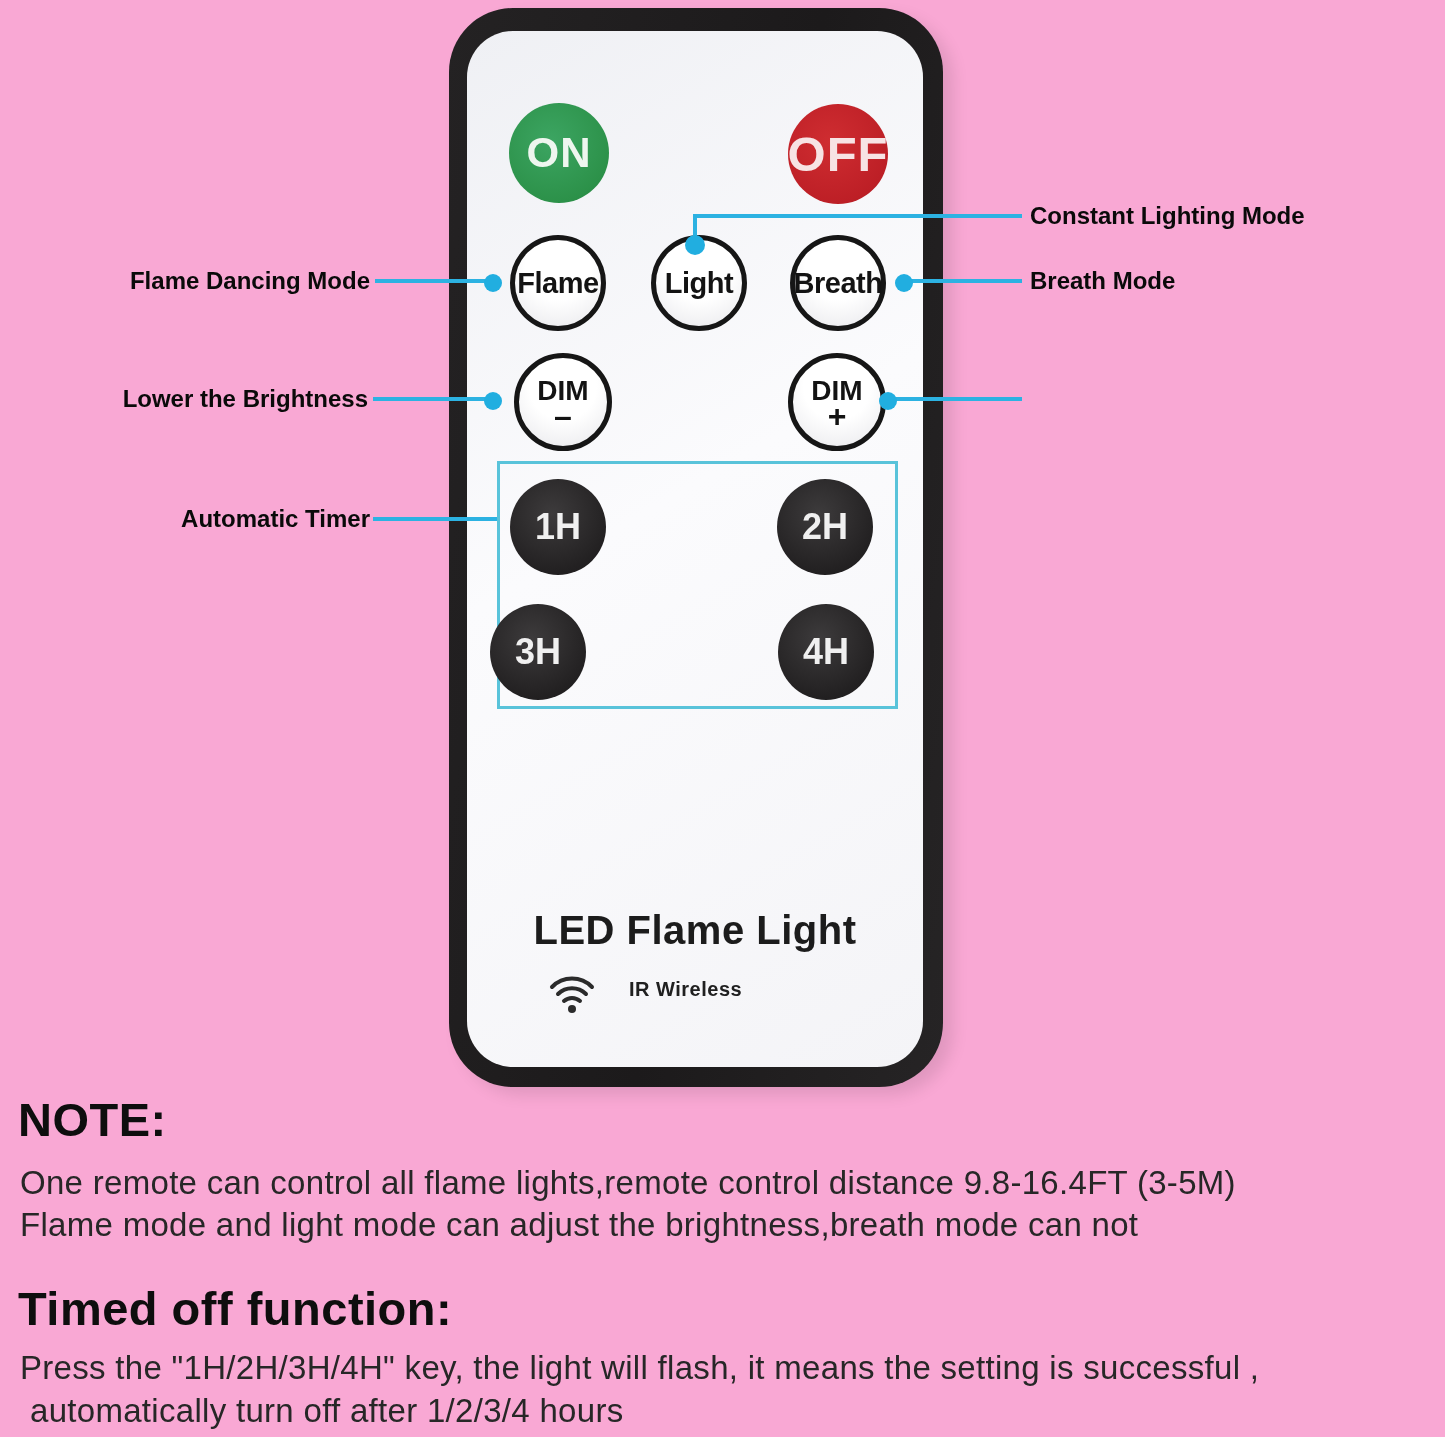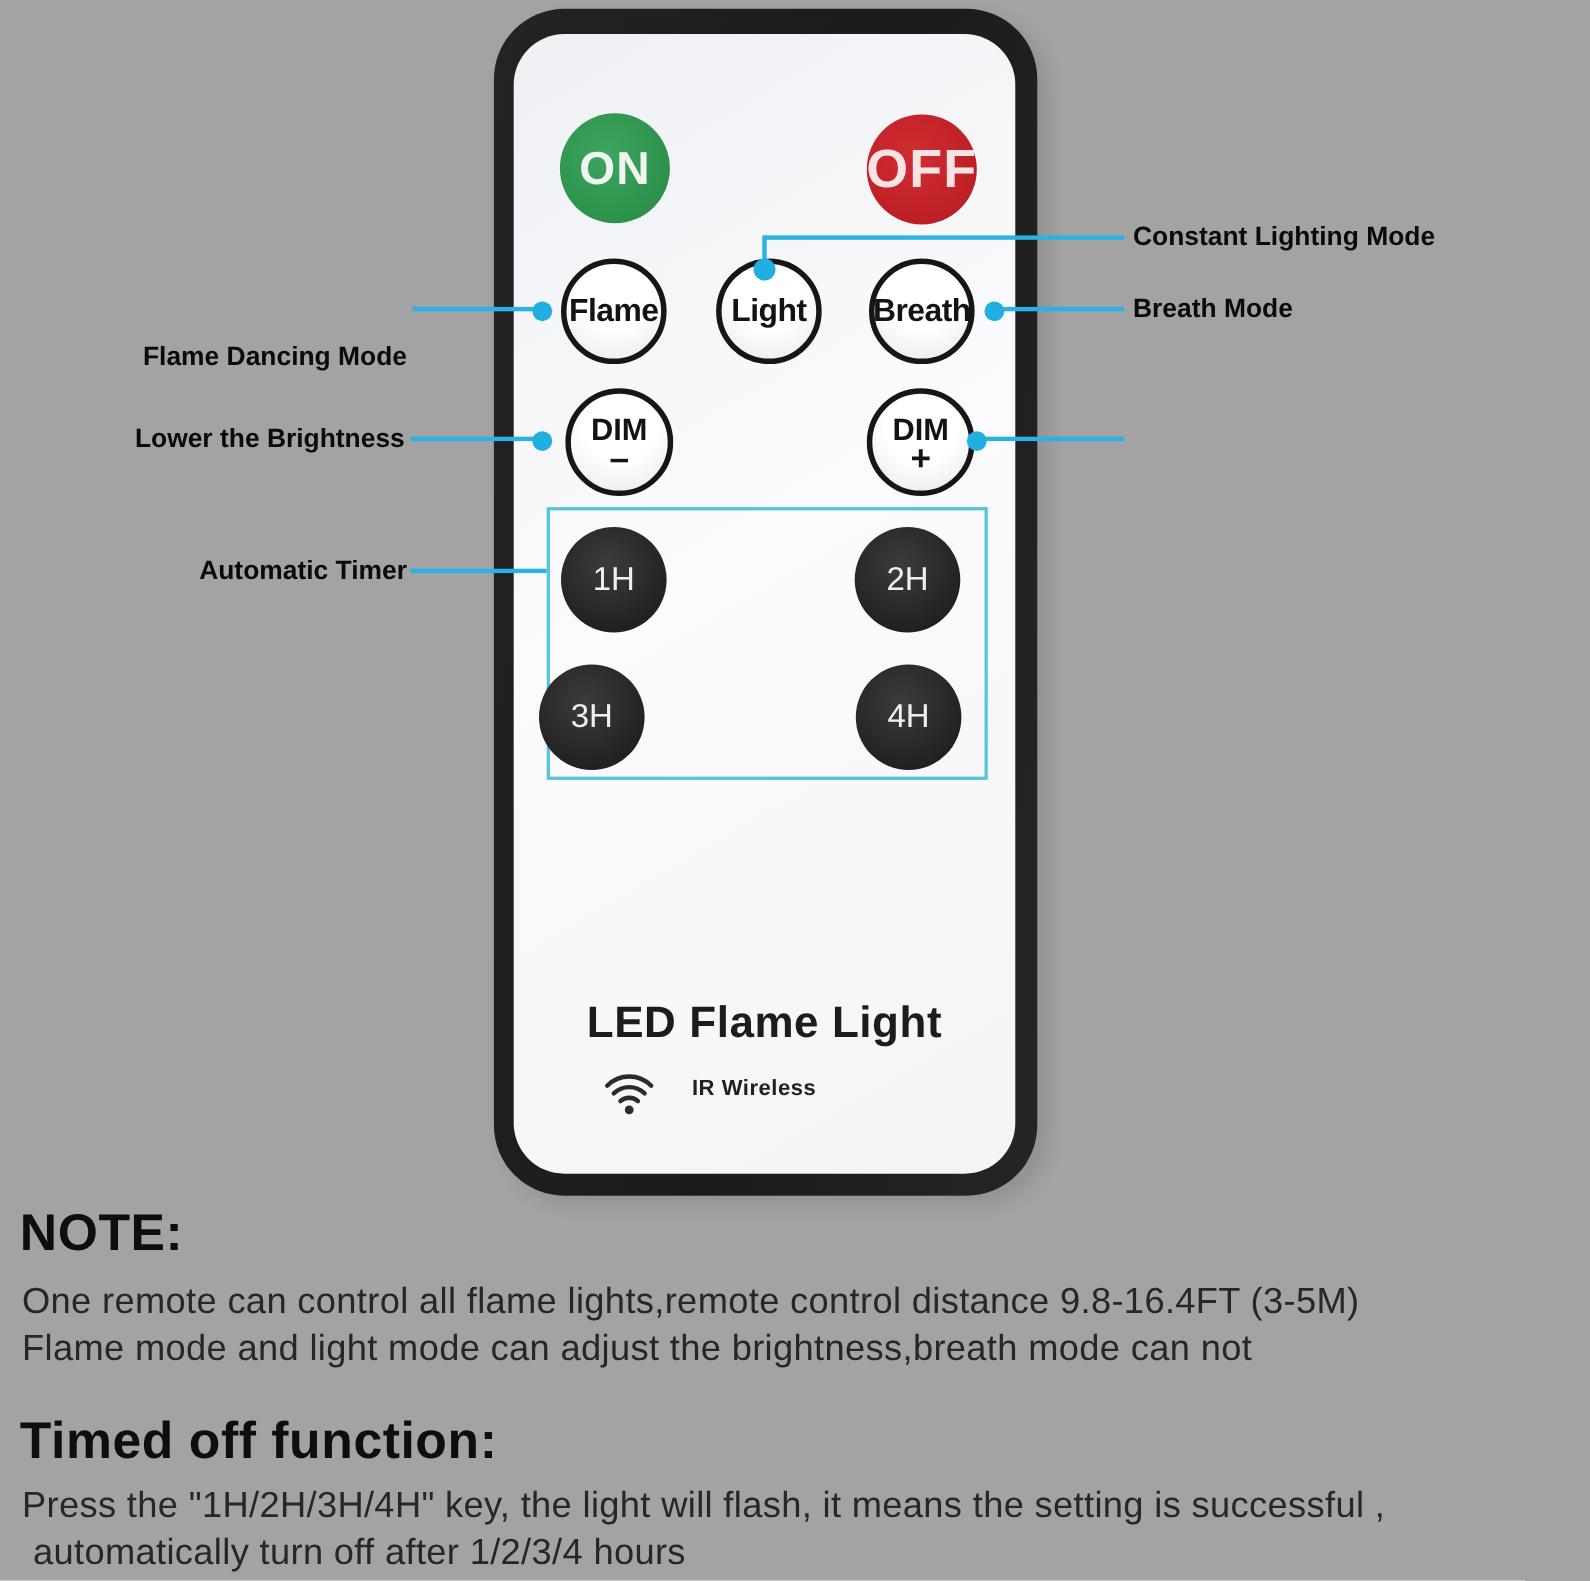--- a/index.html
+++ b/index.html
@@ -2,21 +2,21 @@
 <html><head>
 <meta charset="utf-8">
 <style>
   * { margin: 0; padding: 0; box-sizing: border-box; }
   html, body { background: #ffffff; }
   body { font-family: "Liberation Sans", sans-serif; }
   .page {
     position: relative;
     width: 1445px;
     height: 1437px;
-    background: #a3a3a3;
+    background: #f9a8d4;
     overflow: hidden;
     padding-left: 22px;
   }
   .abs { position: absolute; }
 
   
   .remote-body {
     left: 449px; top: 8px; width: 494px; height: 1079px;
     background: linear-gradient(100deg, #242223, #1c1a1b 55%, #262425);
     border-radius: 64px;
@@ -62,21 +62,21 @@
     flex-direction: column; line-height: 28px;
   }
   .btn-dim .dim-sign { font-size: 32px; line-height: 22px; }
   .btn-dim-minus { left: 514px; top: 353px; }
   .btn-dim-plus  { left: 788px; top: 353px; }
 
   .btn-timer {
     width: 96px; height: 96px;
     background: radial-gradient(circle at 44% 36%, #3d3b3c, #232122 70%, #1a1819);
     color: #f0f0f0;
-    font-weight: normal; font-size: 30px;
+    font-weight: bold; font-size: 36px;
   }
   .btn-1h { left: 510px; top: 479px; }
   .btn-2h { left: 777px; top: 479px; }
   .btn-3h { left: 490px; top: 604px; }
   .btn-4h { left: 778px; top: 604px; }
 
   .timer-frame {
     left: 497px; top: 461px; width: 401px; height: 248px;
     border: 3px solid #59c3da;
   }
@@ -190,21 +190,21 @@
   <div class="abs cdot" style="left:895px; top:274px;"></div>
 
   <div class="abs cline" style="left:373px; top:397px; width:120px;"></div>
   <div class="abs cdot" style="left:484px; top:392px;"></div>
 
   <div class="abs cline" style="left:888px; top:397px; width:134px;"></div>
   <div class="abs cdot" style="left:879px; top:392px;"></div>
 
   <div class="abs cline" style="left:373px; top:517px; width:124px;"></div>
 
-  <div class="abs callout-label align-r" style="left:0; top:262px; width:370px;margin-top:44px;">Flame Dancing Mode</div>
+  <div class="abs callout-label align-r" style="left:0; top:262px; width:370px;">Flame Dancing Mode</div>
   <div class="abs callout-label align-r" style="left:0; top:380px; width:368px;">Lower the Brightness</div>
   <div class="abs callout-label align-r" style="left:0; top:500px; width:370px;">Automatic Timer</div>
 
   <div class="abs callout-label" style="left:1030px; top:197px;">Constant Lighting Mode</div>
   <div class="abs callout-label" style="left:1030px; top:262px;">Breath Mode</div>
 
   <div class="abs section-heading" style="left:18px; top:1094px;">NOTE:</div>
   <div class="abs body-line" style="left:20px; top:1163px;">One remote can control all flame lights,remote control distance 9.8-16.4FT (3-5M)</div>
   <div class="abs body-line" style="left:20px; top:1205px;">Flame mode and light mode can adjust the brightness,breath mode can not</div>
 

